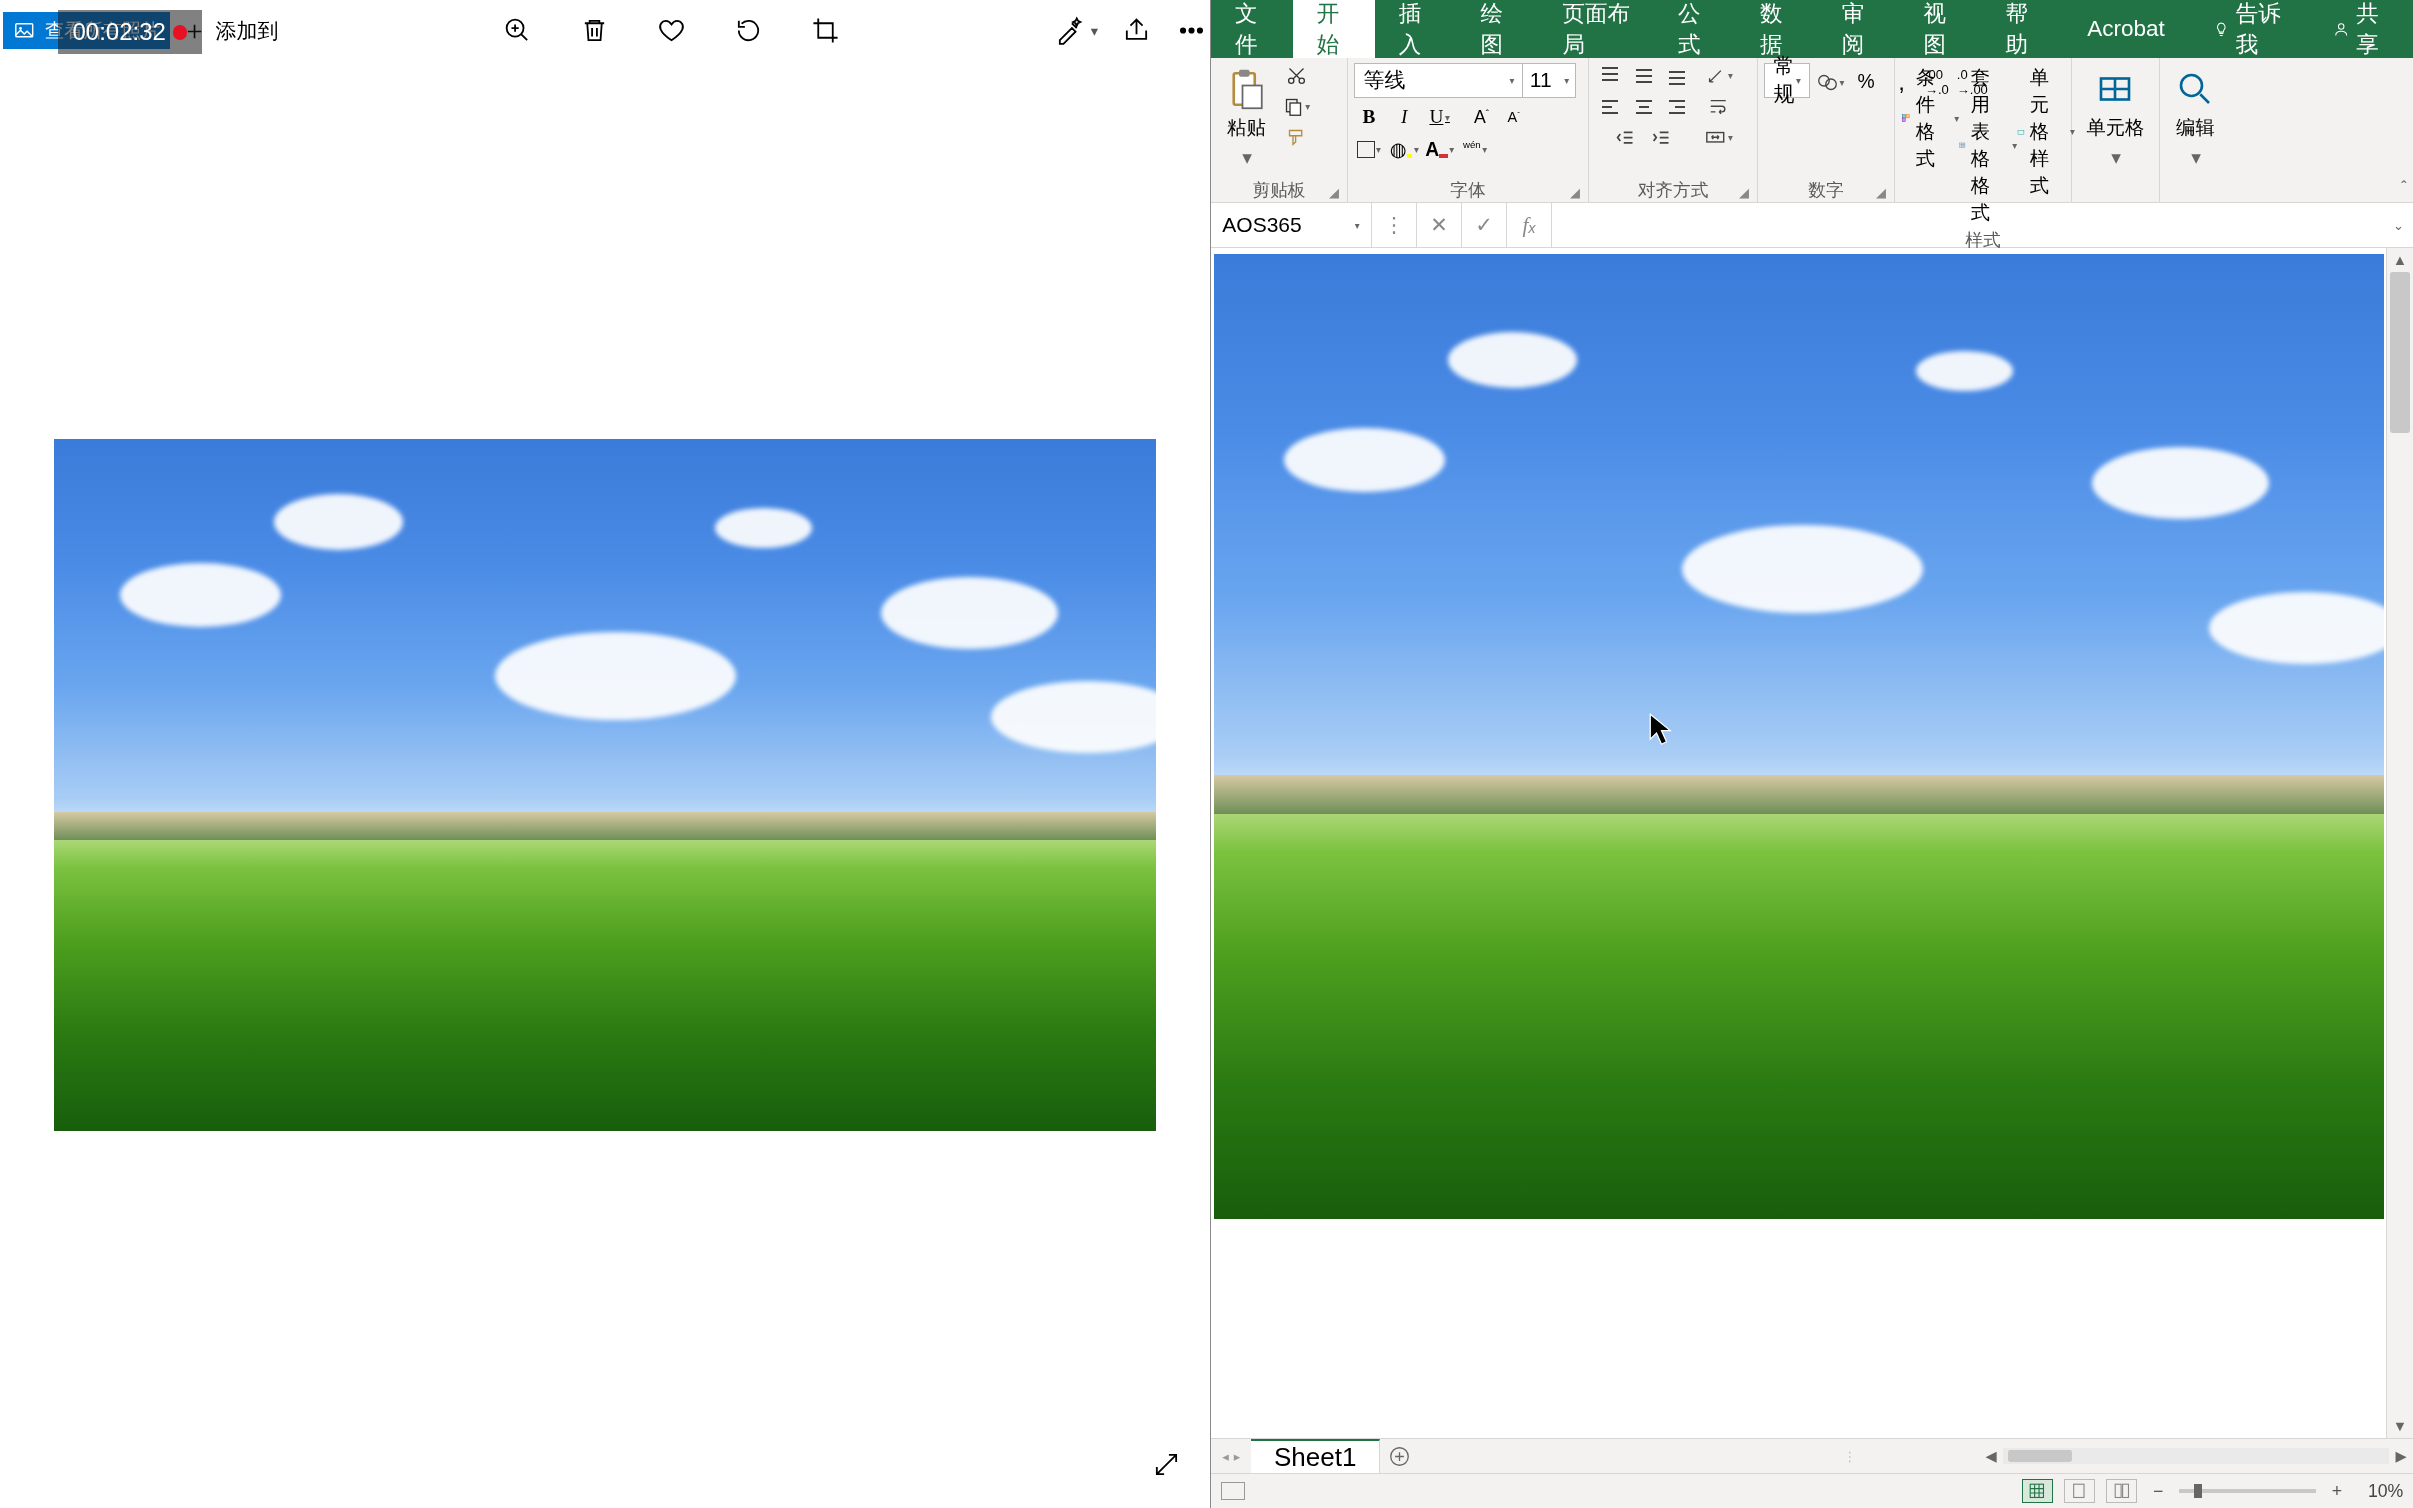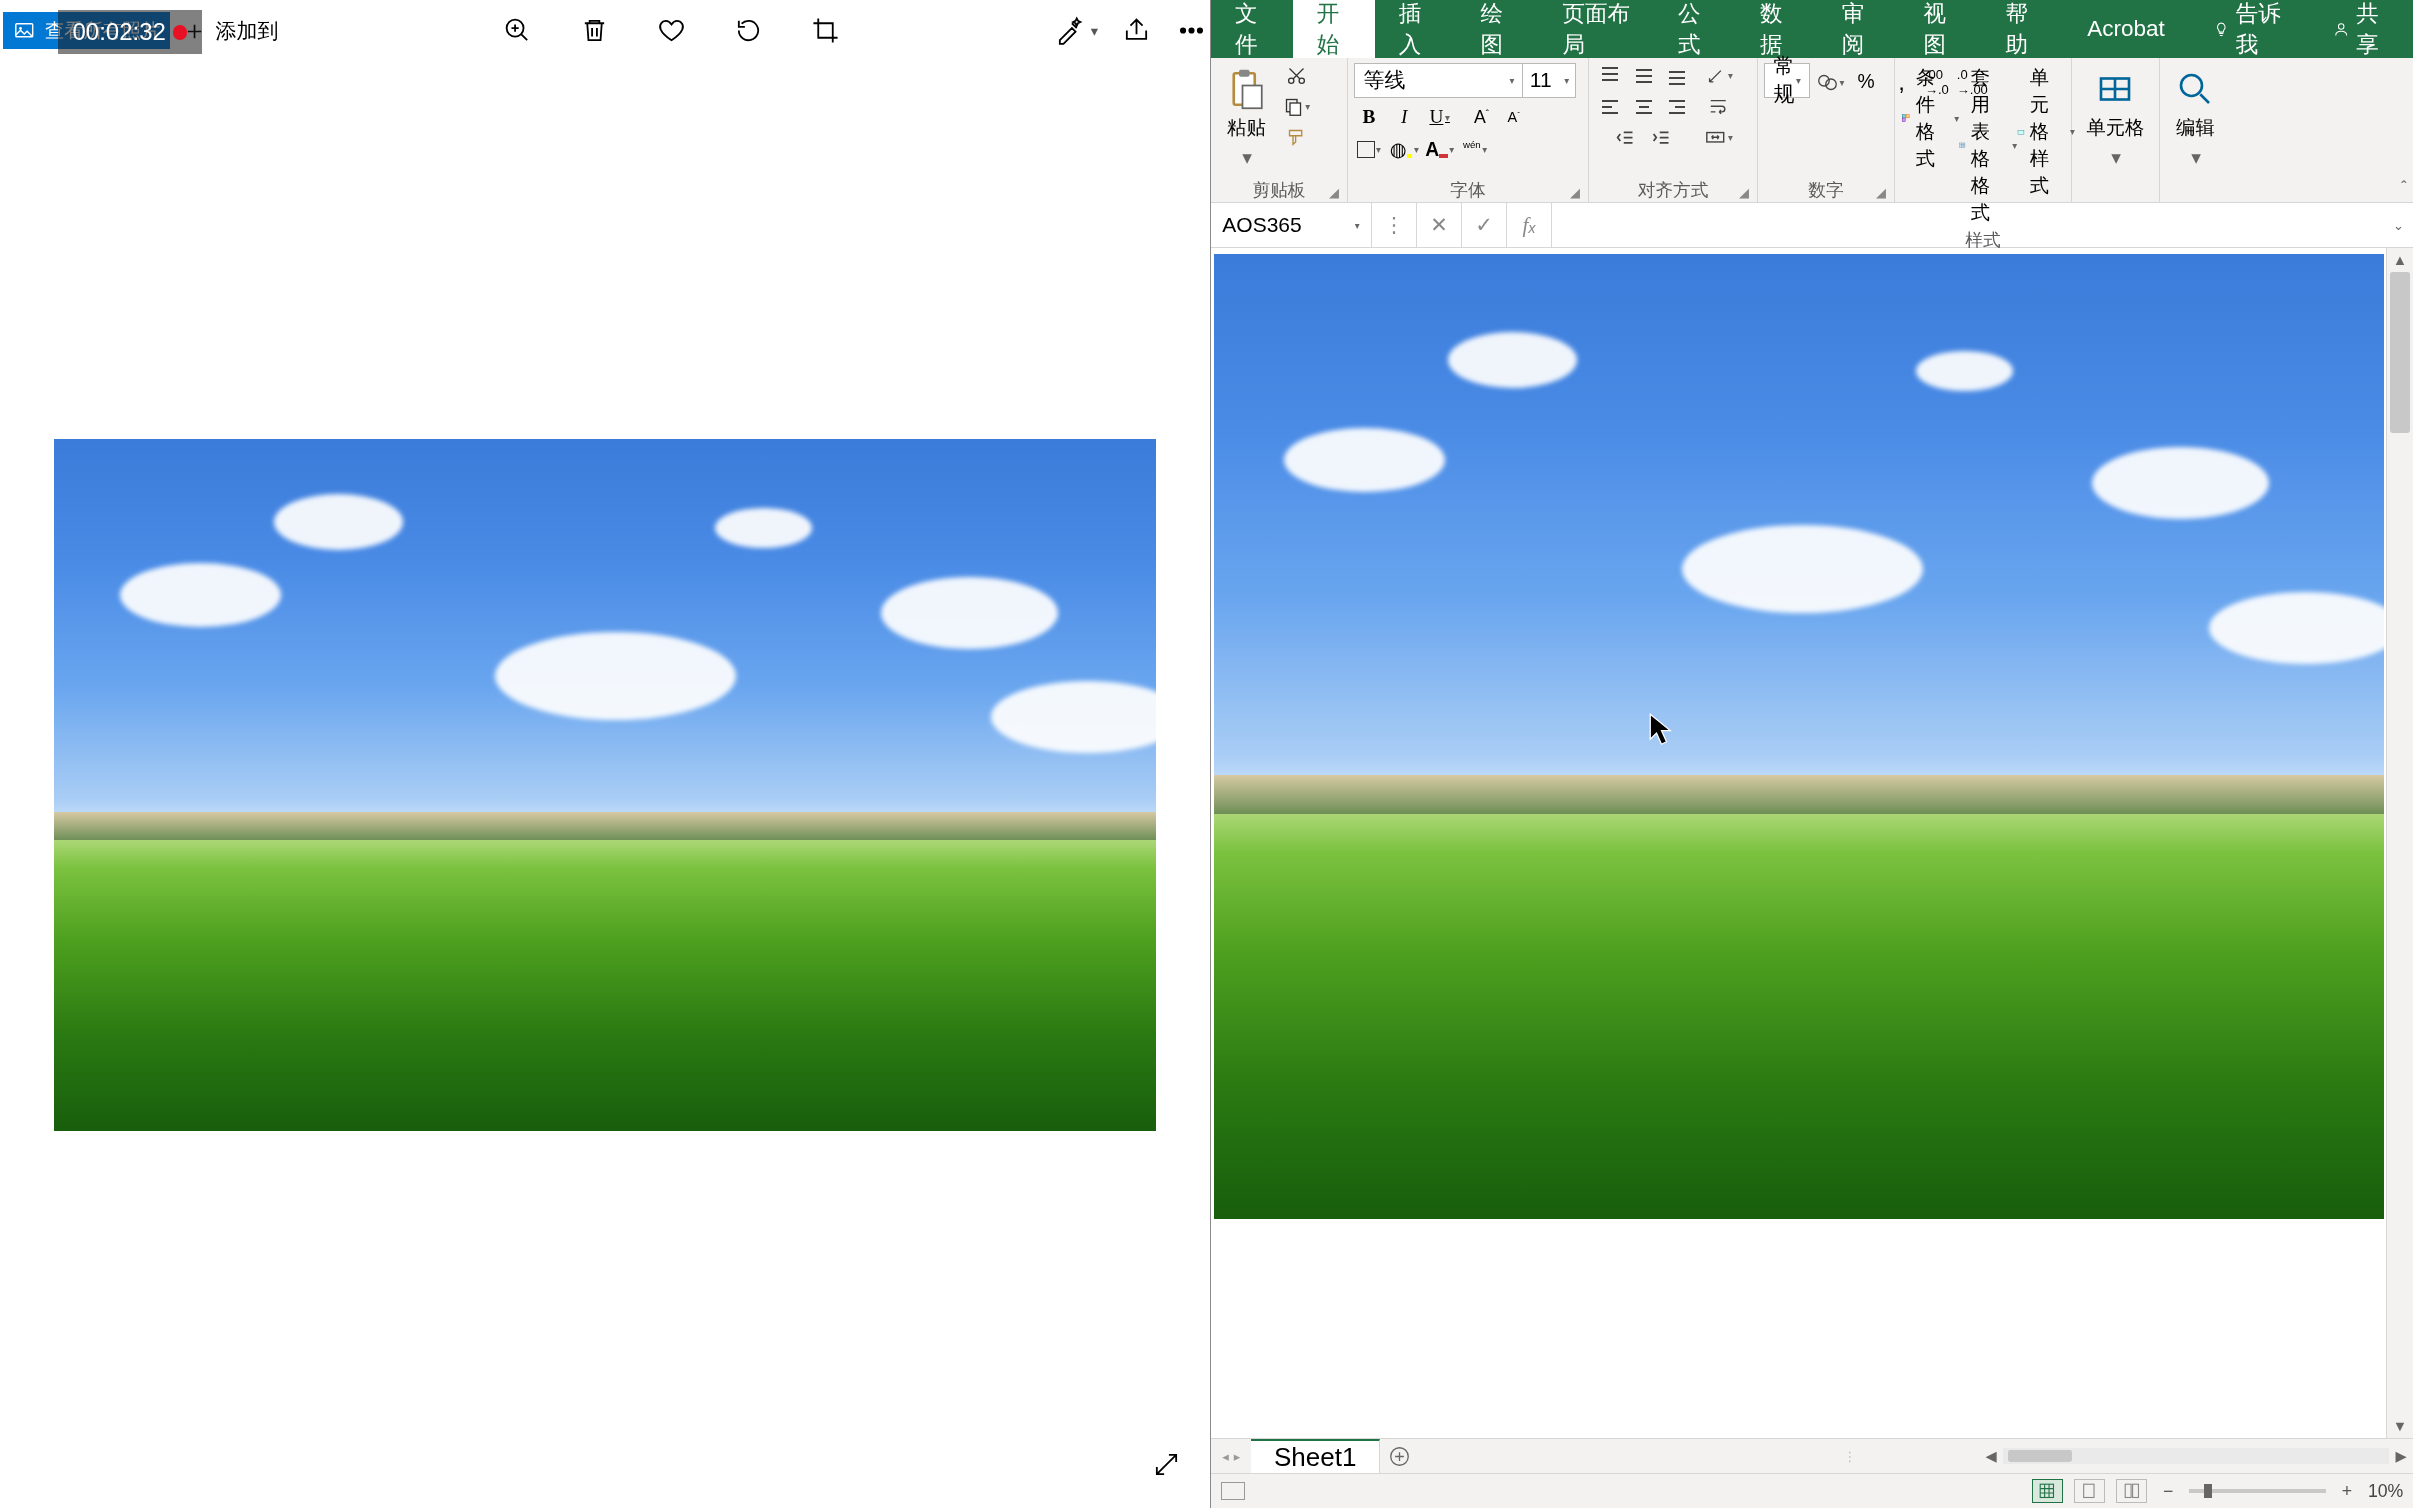--- a/index.html
+++ b/index.html
@@ -109,21 +109,21 @@
 .hscroll .track{flex:1;height:16px;background:#eaeaea;position:relative;}
 .hscroll .thumb{position:absolute;left:4.8px;top:1.6px;bottom:1.6px;width:64px;background:#c8c8c8;border-radius:2.4px;}
 
 .xl-status{height:35px;background:#f3f2f1;border-top:1.2px solid #d6d6d6;display:flex;align-items:center;padding:0 9.7px;gap:11.3px;}
 .xl-status .ready{width:24px;height:17.7px;border:1.2px solid #999;}
 .xl-status .spacer{flex:1;}
 .view-btn{width:31px;height:24px;border:1.2px solid #bbb;display:flex;align-items:center;justify-content:center;}
 .view-btn.active{background:#d8e8dc;border-color:#217346;}
 .zoom-slider{width:137px;height:4.8px;background:#c8c8c8;position:relative;}
 .zoom-thumb{position:absolute;left:14.5px;top:-4.8px;width:8px;height:14.5px;background:#666;}
-.zoom-pct{font-size:17.7px;color:#444;}
+.zoom-pct{font-size:17.7px;color:#444;margin-left:10px;}
 .pm{font-size:17.7px;color:#555;width:19.3px;text-align:center;}
 </style>
 </head>
 <body>
 
 <div class="screen">
 
   <div class="left-pane">
     <div class="pv-toolbar">
       <div class="pv-left-cluster">

